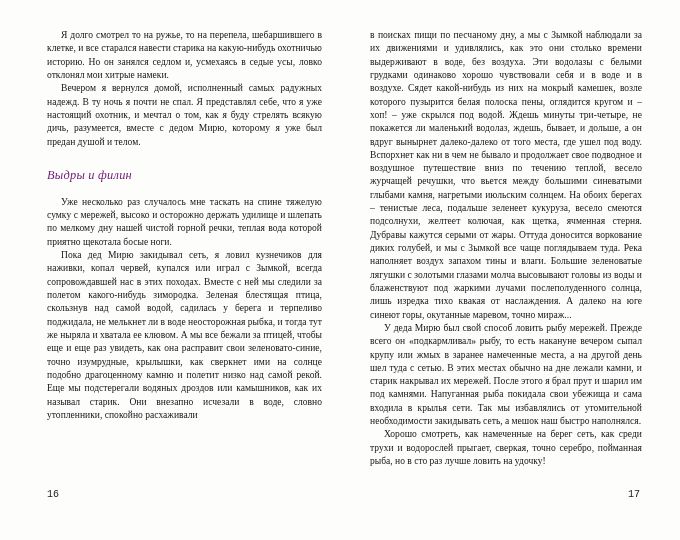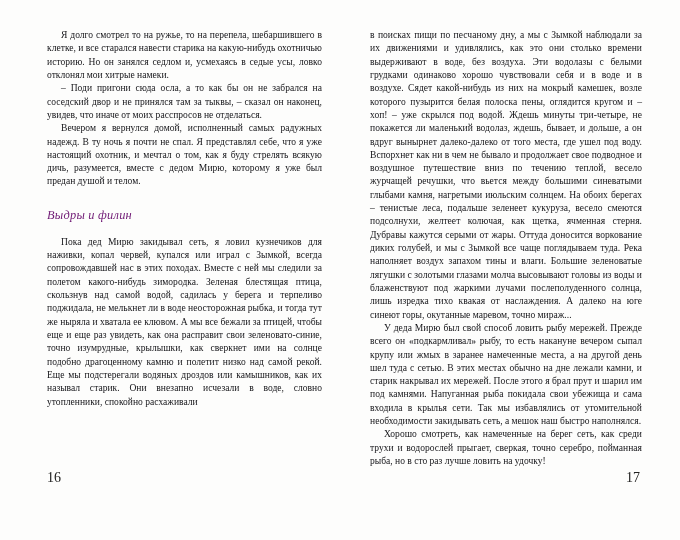--- a/index.html
+++ b/index.html
@@ -68,44 +68,45 @@
     padding: 0;
     font-weight: normal;
     letter-spacing: 0.25px;
   }
 
   .gap-before-heading { height: 20px; }
   .gap-after-heading  { height: 13px; }
 
   .folio {
     position: absolute;
-    bottom: 56px;
-    font-size: 14px;
+    bottom: 39px;
+    font-size: 10px;
     line-height: 12px;
     color: #20201f;
+    font-family: Liberation Mono, monospace;
   }
   .folio-left  { left: 47px;  text-align: left; }
   .folio-right { right: 40px; text-align: left; }
 
   .page-right .text-flow { width: 272px; }
 </style>
 </head>
 <body>
 
 <div id="book-spread">
 
   <div class="page page-left">
     <div class="page-inner">
       <div class="text-flow">
         <p class="para">Я долго смотрел то на ружье, то на перепела, шебаршившего в клетке, и все старался навести старика на какую-нибудь охотничью историю. Но он занялся седлом и, усмехаясь в седые усы, ловко отклонял мои хитрые намеки.</p>
-        <p class="para">– Поди пригони сюда осла, а то как бы он не забрался на соседский двор и не принялся там за тыквы, – сказал он наконец, увидев, что иначе от моих расспросов не отделаться.</p>
         <p class="para">Вечером я вернулся домой, исполненный самых радужных надежд. В ту ночь я почти не спал. Я представлял себе, что я уже настоящий охотник, и мечтал о том, как я буду стрелять всякую дичь, разумеется, вместе с дедом Мирю, которому я уже был предан душой и телом.</p>
         <div class="gap-before-heading"></div>
         <h2 class="section-heading">Выдры и филин</h2>
         <div class="gap-after-heading"></div>
+        <p class="para">Уже несколько раз случалось мне таскать на спине тяжелую сумку с мережей, высоко и осторожно держать удилище и шлепать по мелкому дну нашей чистой горной речки, теплая вода которой приятно щекотала босые ноги.</p>
         <p class="para">Пока дед Мирю закидывал сеть, я ловил кузнечиков для наживки, копал червей, купался или играл с Зымкой, всегда сопровождавшей нас в этих походах. Вместе с ней мы следили за полетом какого-нибудь зимородка. Зеленая блестящая птица, скользнув над самой водой, садилась у берега и терпеливо поджидала, не мелькнет ли в воде неосторожная рыбка, и тогда тут же ныряла и хватала ее клювом. А мы все бежали за птицей, чтобы еще и еще раз увидеть, как она расправит свои зеленовато-синие, точно изумрудные, крылышки, как сверкнет ими на солнце подобно драгоценному камню и полетит низко над самой рекой. Еще мы подстерегали водяных дроздов или камышников, как их называл старик. Они внезапно исчезали в воде, словно утопленники, спокойно расхаживали</p>
       </div>
     </div>
     <div class="folio folio-left">16</div>
   </div>
 
   <div class="page page-right">
     <div class="page-inner">
       <div class="text-flow">
         <p class="para no-indent">в поисках пищи по песчаному дну, а мы с Зымкой наблюдали за их движениями и удивлялись, как это они столько времени выдерживают в воде, без воздуха. Эти водолазы с белыми грудками одинаково хорошо чувствовали себя и в воде и в воздухе. Сядет какой-нибудь из них на мокрый камешек, возле которого пузырится белая полоска пены, оглядится кругом и – хоп! – уже скрылся под водой. Ждешь минуты три-четыре, не покажется ли маленький водолаз, ждешь, бывает, и дольше, а он вдруг вынырнет далеко-далеко от того места, где ушел под воду. Вспорхнет как ни в чем не бывало и продолжает свое подводное и воздушное путешествие вниз по течению теплой, весело журчащей речушки, что вьется между большими синеватыми глыбами камня, нагретыми июльским солнцем. На обоих берегах – тенистые леса, подальше зеленеет кукуруза, весело смеются подсолнухи, желтеет колючая, как щетка, ячменная стерня. Дубравы кажутся серыми от жары. Оттуда доносится воркование диких голубей, и мы с Зымкой все чаще поглядываем туда. Река наполняет воздух запахом тины и влаги. Большие зеленоватые лягушки с золотыми глазами молча высовывают головы из воды и блаженствуют под жаркими лучами послеполуденного солнца, лишь изредка тихо квакая от наслаждения. А далеко на юге синеют горы, окутанные маревом, точно мираж...</p>

